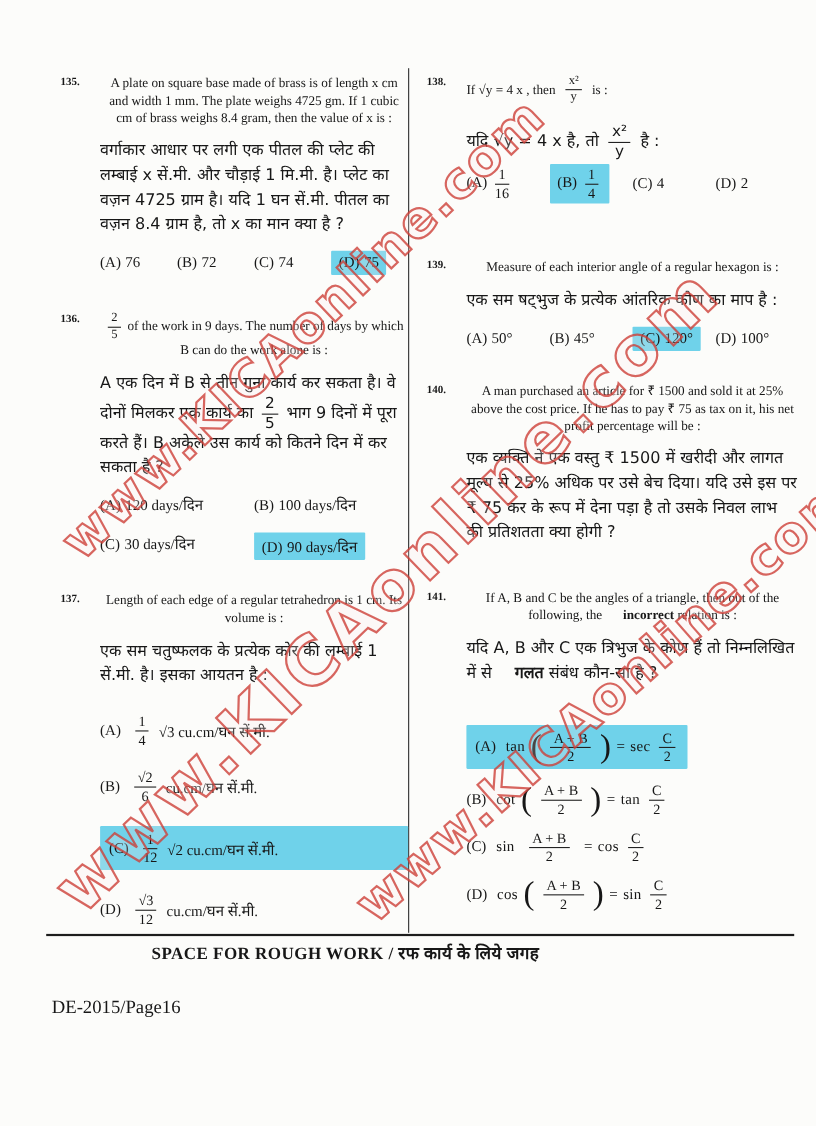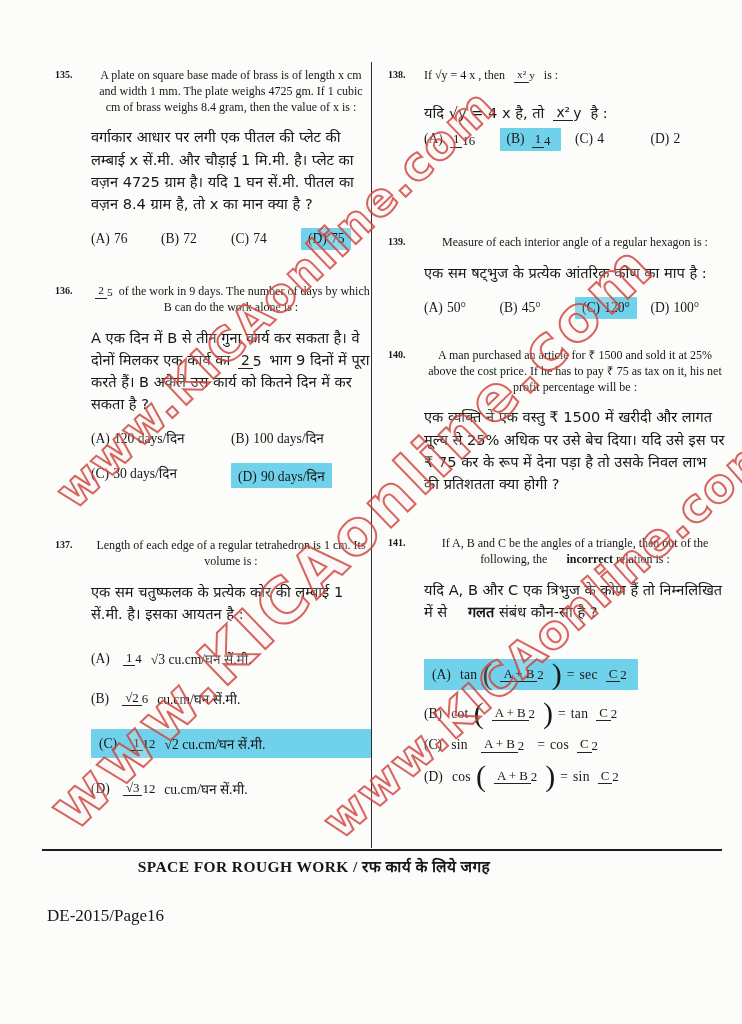--- a/index.html
+++ b/index.html
@@ -24,21 +24,21 @@
   .hi{margin:0 0 13px 0;font-size:14.6px;line-height:1.52;font-family:"DejaVu Sans",sans-serif;font-weight:500;}
   
   .row4{display:flex;align-items:center;margin-top:2px;font-size:13.6px;}
   .row4 .opt{flex:1;white-space:nowrap;}
   .grid2{display:grid;grid-template-columns:1fr 1fr;row-gap:16px;margin-top:4px;font-size:13.6px;}
   .optline{margin:0 0 21px 0;font-size:13.6px;display:flex;align-items:center;gap:6px;white-space:nowrap;}
   .olabel{margin-right:4px;}
   .hl{background:var(--hl,#6fd2ea);padding:3px 7px;border-radius:1px;display:inline-block;}
   .hlrow{background:var(--hl,#6fd2ea);padding:5px 8px;border-radius:1px;}
   
-  .frac{display:inline-flex;align-items:center;vertical-align:middle;line-height:1.05;font-size:0.95em;margin:0 3px;}
+  .frac{display:inline-flex;flex-direction:column;align-items:center;vertical-align:middle;line-height:1.05;font-size:0.95em;margin:0 3px;}
   .fnum{padding:0 3px 1px 3px;border-bottom:1px solid #222;}
   .fden{padding-top:1px;}
   .bp{font-size:30px;font-weight:300;line-height:0.7;vertical-align:middle;transform:translateY(-1px);}
   .mfn{letter-spacing:0.3px;}
   .m141{display:flex;align-items:center;gap:5px;margin:0 0 13px 0;font-size:13.6px;white-space:nowrap;width:max-content;}
   
   .wm{
     position:absolute;
     font-family:"DejaVu Sans",sans-serif;
     font-weight:bold;

